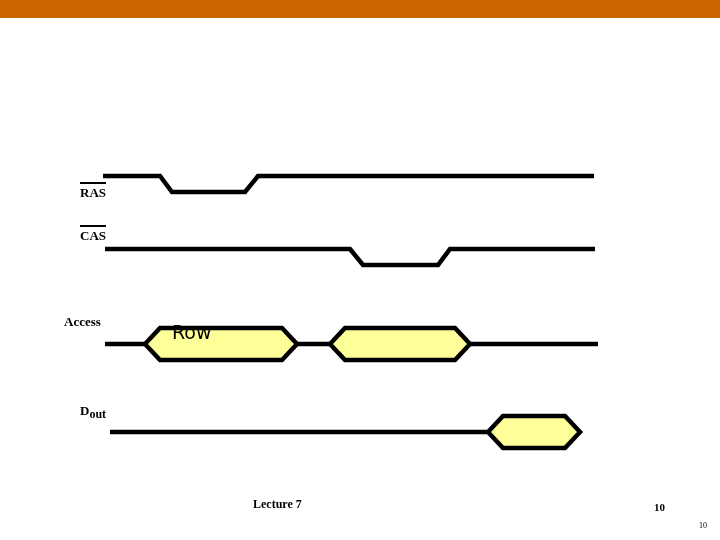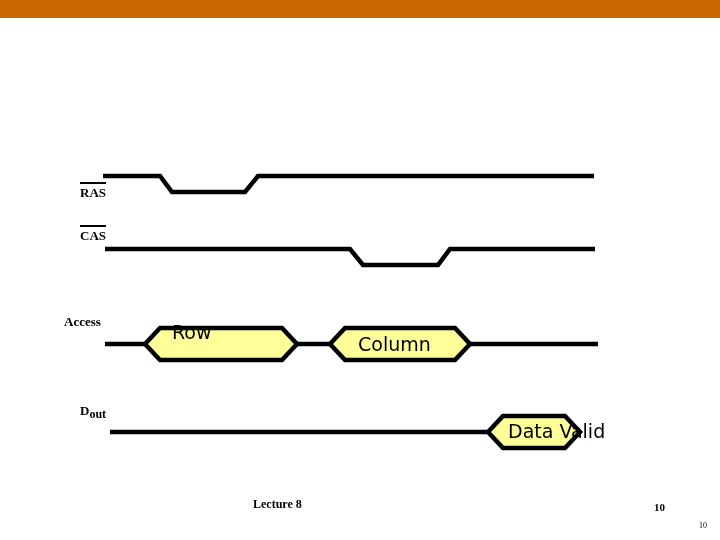--- a/index.html
+++ b/index.html
@@ -129,20 +129,18 @@
 
   <div class="sig-label sig-label-addr">
     <span>Access</span>
   </div>
 
   <div class="sig-label sig-label-dout">
     <span>D</span><sub>out</sub>
   </div>
 
   <div class="bus-text bus-text-row">Row</div>
-  <div class="bus-text bus-text-column">Column</div>
-  <div class="bus-text bus-text-datavalid">Data Valid</div>
 
-  <div class="footer-text footer-lecture">Lecture 8</div>
+  <div class="footer-text footer-lecture">Lecture 7</div>
   <div class="footer-text footer-page">10</div>
   <div class="footer-text footer-page-small">10</div>
 
 </div>
 
 </body></html>

